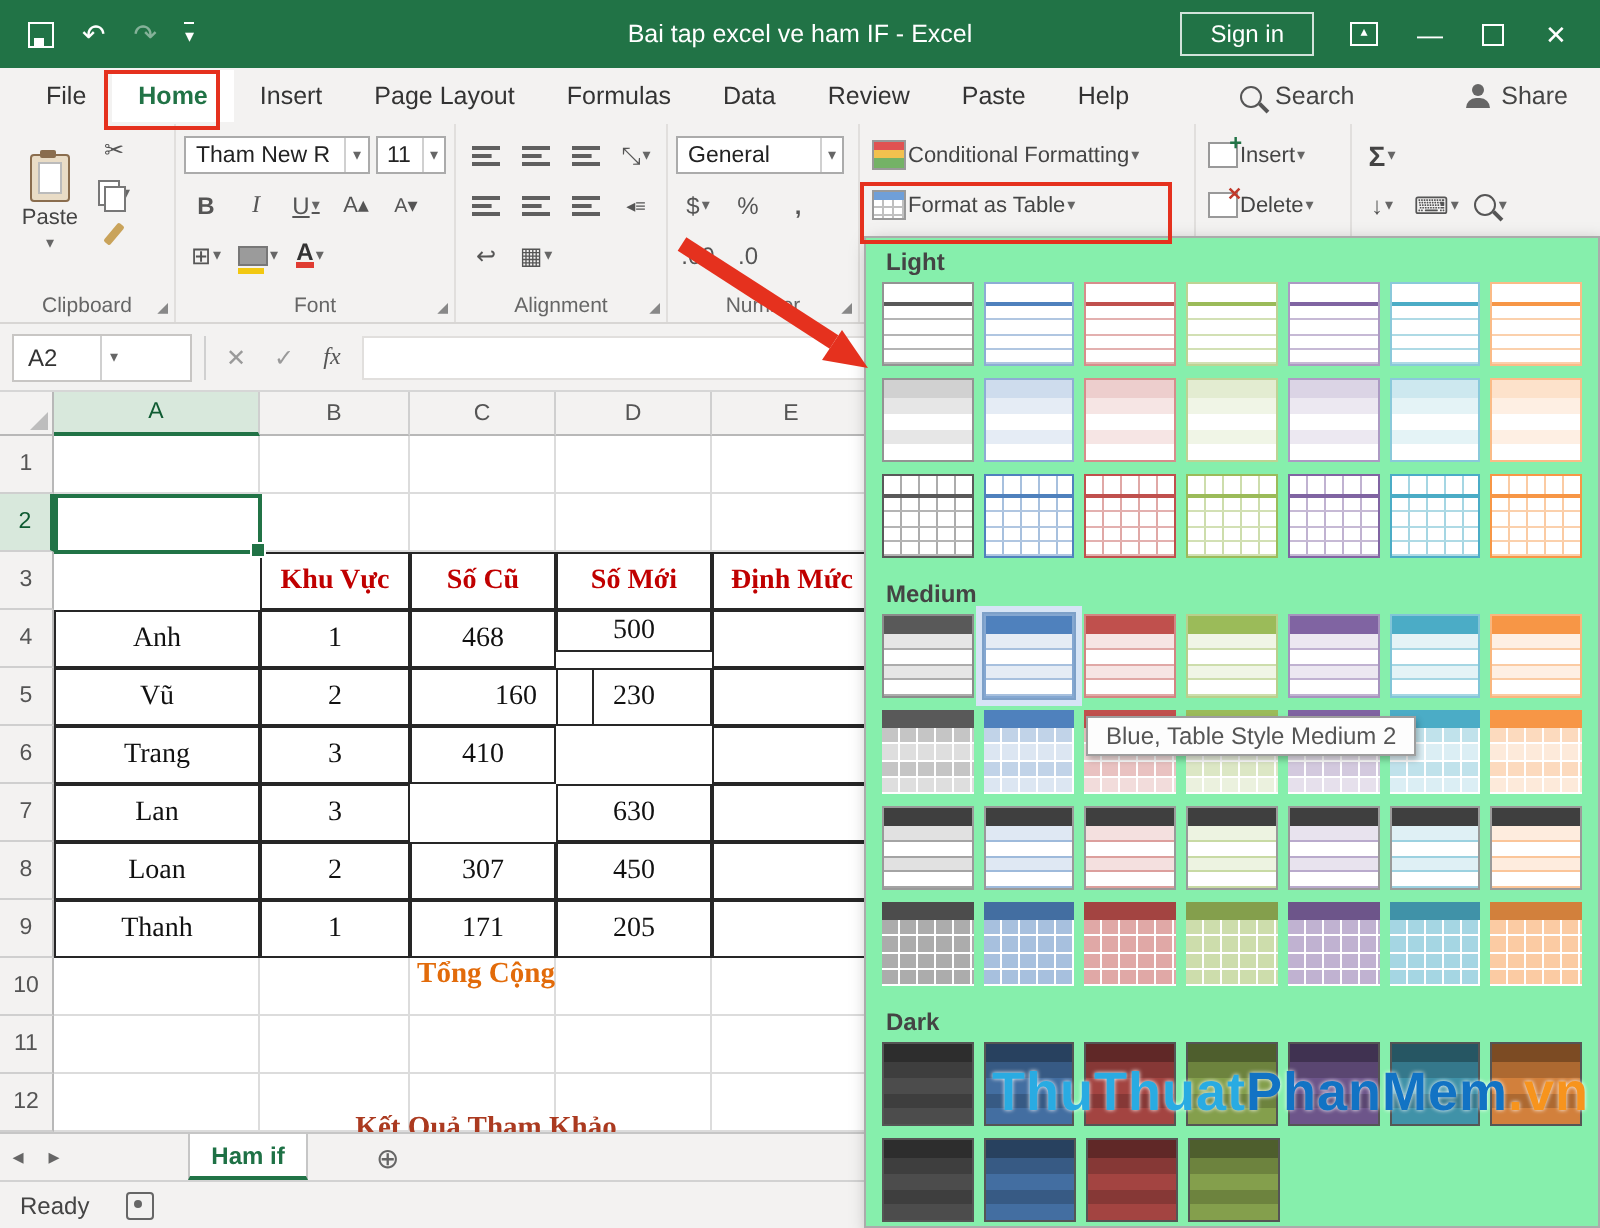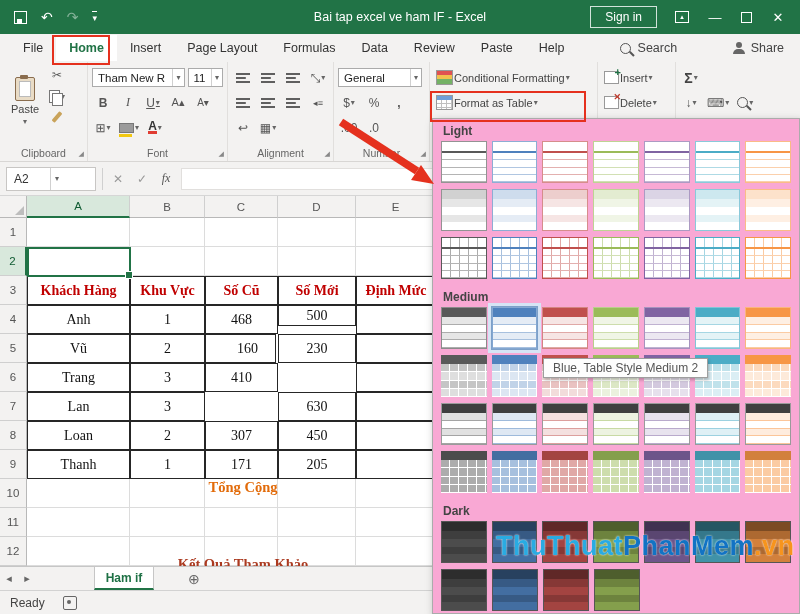--- a/index.html
+++ b/index.html
@@ -120,21 +120,21 @@
   .sheettab{margin-left:58px;width:60px;height:23px;background:#fff;border-left:1px solid #c6c6c6;border-right:1px solid #c6c6c6;
             border-bottom:2px solid #217346;display:flex;align-items:center;justify-content:center;
             color:#1e7145;font-weight:bold;font-size:12px;cursor:pointer;box-sizing:border-box;}
   .addsheet{margin-left:34px;color:#666;font-size:14px;cursor:pointer;}
   .statusbar{position:absolute;left:0;top:590px;width:800px;height:24px;background:#f3f2f1;border-top:1px solid #d2d2d2;
              display:flex;align-items:center;padding-left:10px;box-sizing:border-box;font-size:12px;color:#444;gap:18px;}
   .acc-ic{width:12px;height:12px;border:1.3px solid #666;border-radius:2px;position:relative;cursor:pointer;}
   .acc-ic:after{content:"";position:absolute;left:3px;top:3px;width:4px;height:4px;border-radius:50%;background:#666;}
 
   
-  .gallery{position:absolute;left:432px;top:118px;width:368px;height:496px;background:#f9a8d4;border:1px solid #ababab;
+  .gallery{position:absolute;left:432px;top:118px;width:368px;height:496px;background:#86efac;border:1px solid #ababab;
            box-shadow:3px 4px 9px rgba(0,0,0,.35);z-index:20;box-sizing:border-box;overflow:hidden;}
   .gal-label{padding:5px 10px 3px;font-size:12px;font-weight:bold;color:#444;}
   .gal-row{display:flex;gap:5px;padding:0 8px;margin-bottom:6px;}
   .thumb{width:46px;height:42px;display:flex;flex-direction:column;box-sizing:border-box;background:#fff;cursor:pointer;}
   .th-h{height:9px;}
   .th-r{flex:1;}
   .thumb.sel{box-shadow:0 0 0 1px #7da0c8,0 0 0 4px #d6e4f5;}
 
   .gtooltip{position:absolute;left:543px;top:358px;z-index:30;background:#fdfdfd;border:1px solid #9e9e9e;
             box-shadow:1px 2px 3px rgba(0,0,0,.25);font-size:12px;color:#555;padding:2px 9px;white-space:nowrap;}
@@ -386,33 +386,32 @@
       <div class="cell" style="left: 27px; top: 22px; width: 103px; height: 29px;"></div>
       <div class="cell" style="left: 130px; top: 22px; width: 75px; height: 29px;"></div>
       <div class="cell" style="left: 205px; top: 22px; width: 73px; height: 29px;"></div>
       <div class="cell" style="left: 278px; top: 22px; width: 78px; height: 29px;"></div>
       <div class="cell" style="left: 356px; top: 22px; width: 80px; height: 29px;"></div>
       <div class="cell" style="left: 27px; top: 51px; width: 103px; height: 29px;"></div>
       <div class="cell" style="left: 130px; top: 51px; width: 75px; height: 29px;"></div>
       <div class="cell" style="left: 205px; top: 51px; width: 73px; height: 29px;"></div>
       <div class="cell" style="left: 278px; top: 51px; width: 78px; height: 29px;"></div>
       <div class="cell" style="left: 356px; top: 51px; width: 80px; height: 29px;"></div>
-      <div class="cell tb cth" style="left: 27px; top: 80px; width: 103px; height: 29px; color: rgb(192, 0, 0);">Khách Hàng</div>
       <div class="cell tb cth" style="left: 130px; top: 80px; width: 75px; height: 29px; color: rgb(192, 0, 0);">Khu Vực</div>
       <div class="cell tb cth" style="left: 205px; top: 80px; width: 73px; height: 29px; color: rgb(192, 0, 0);">Số Cũ</div>
       <div class="cell tb cth" style="left: 278px; top: 80px; width: 78px; height: 29px; color: rgb(192, 0, 0);">Số Mới</div>
       <div class="cell tb cth" style="left: 356px; top: 80px; width: 80px; height: 29px; color: rgb(192, 0, 0);">Định Mức</div>
       <div class="cell tb" style="left: 27px; top: 109px; width: 103px; height: 29px;">Anh</div>
       <div class="cell tb" style="left: 130px; top: 109px; width: 75px; height: 29px;">1</div>
       <div class="cell tb" style="left: 205px; top: 109px; width: 73px; height: 29px;">468</div>
       <div class="cell tb" style="left: 278px; top: 109px; width: 78px; height: 21px;">500</div>
       <div class="cell tb" style="left: 356px; top: 109px; width: 80px; height: 29px;"></div>
       <div class="cell tb" style="left: 27px; top: 138px; width: 103px; height: 29px;">Vũ</div>
       <div class="cell tb" style="left: 130px; top: 138px; width: 75px; height: 29px;">2</div>
-      <div class="cell tb" style="left: 205px; top: 138px; width: 71px; height: 29px; padding-left: 14px;">160</div>
+      <div class="cell tb" style="left: 205px; top: 138px; width: 92px; height: 29px; padding-left: 14px;">160</div>
       <div class="cell tb" style="left: 278px; top: 138px; width: 78px; height: 29px;">230</div>
       <div class="cell tb" style="left: 356px; top: 138px; width: 80px; height: 29px;"></div>
       <div class="cell tb" style="left: 27px; top: 167px; width: 103px; height: 29px;">Trang</div>
       <div class="cell tb" style="left: 130px; top: 167px; width: 75px; height: 29px;">3</div>
       <div class="cell tb" style="left: 205px; top: 167px; width: 73px; height: 29px;">410</div>
       <div class="cell tb" style="left: 356px; top: 167px; width: 80px; height: 29px;"></div>
       <div class="cell tb" style="left: 27px; top: 196px; width: 103px; height: 29px;">Lan</div>
       <div class="cell tb" style="left: 130px; top: 196px; width: 75px; height: 29px;">3</div>
       <div class="cell tb" style="left: 278px; top: 196px; width: 78px; height: 29px;">630</div>
       <div class="cell tb" style="left: 356px; top: 196px; width: 80px; height: 29px;"></div>

